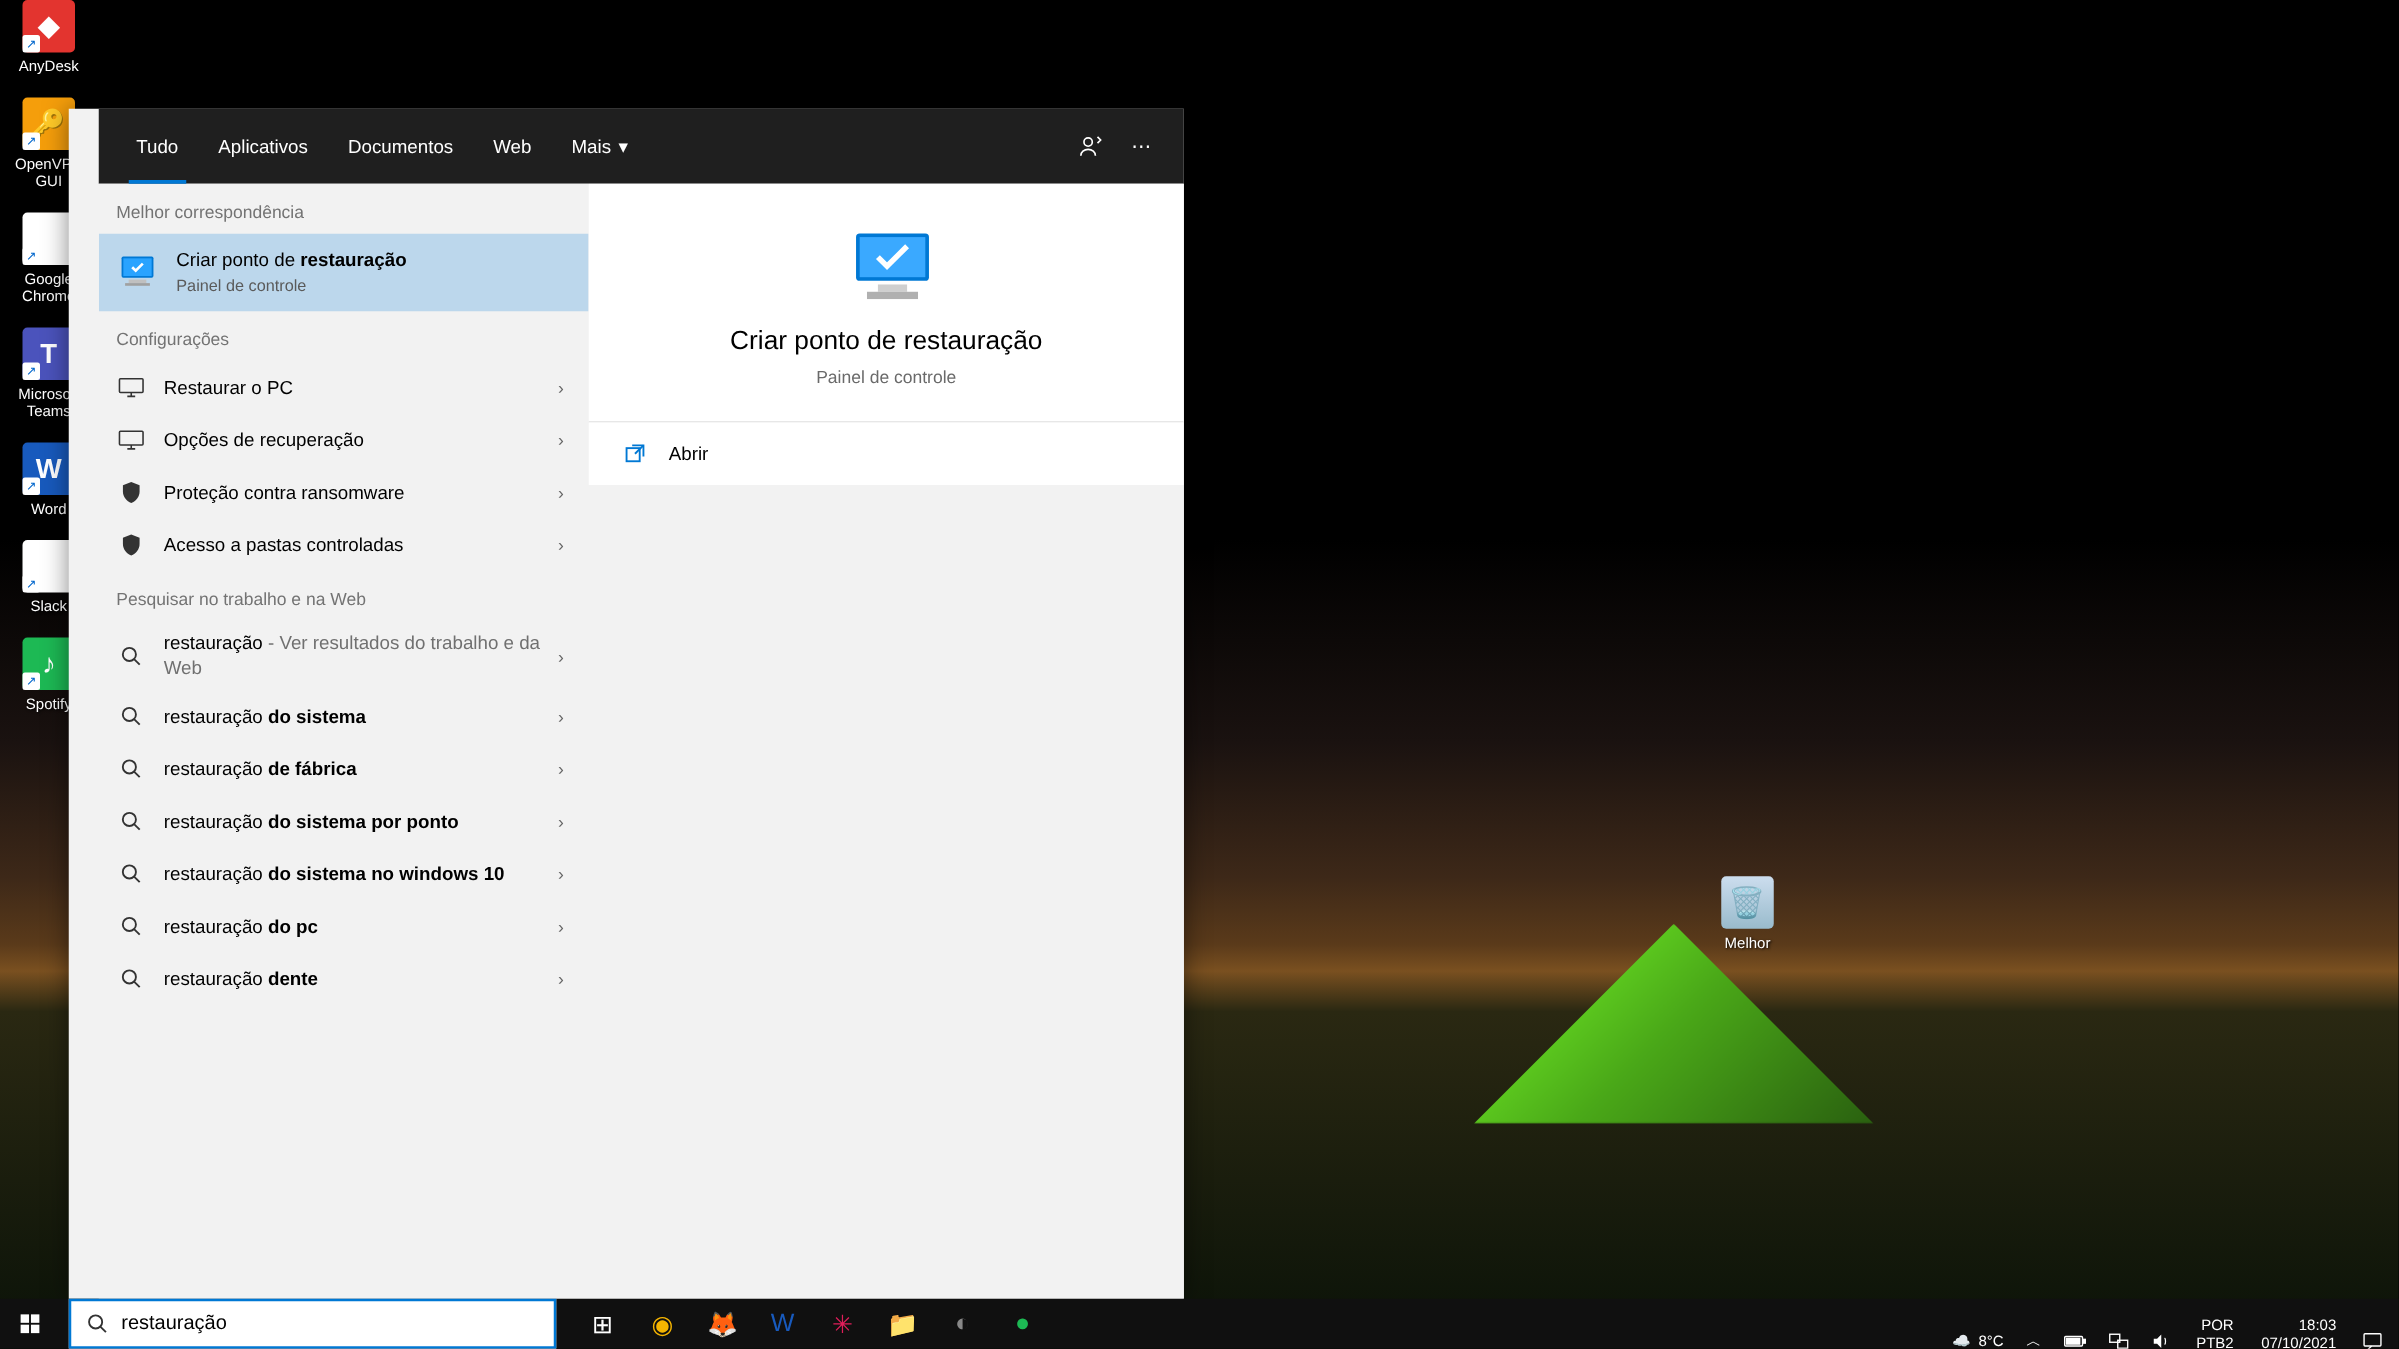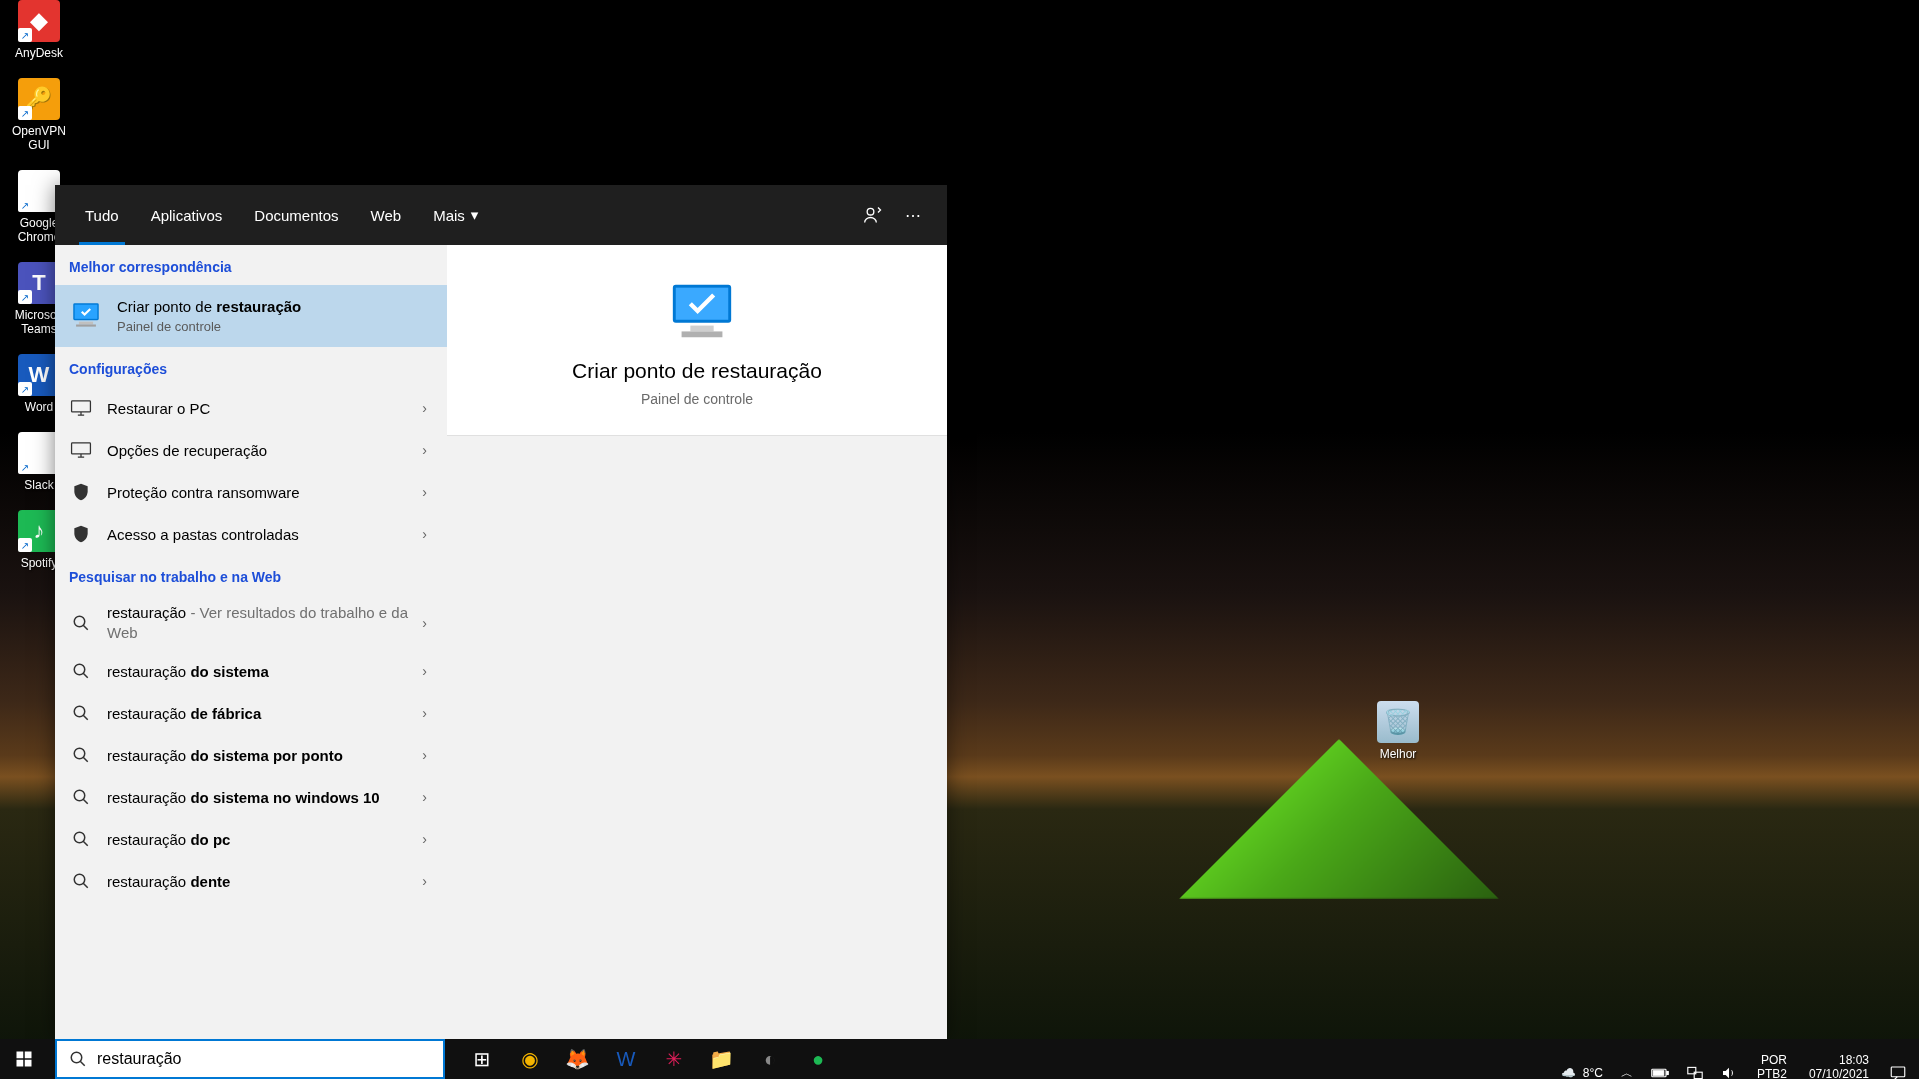--- a/index.html
+++ b/index.html
@@ -14,35 +14,35 @@
 .dicon { width:62px; height:auto; display:flex; flex-direction:column; align-items:center; margin-bottom:18px; cursor:pointer; }
 .dicon .ico { width:42px; height:42px; display:flex; align-items:center; justify-content:center; border-radius:4px; }
 .dicon .lbl { color:#fff; font-size:12px; text-align:center; margin-top:4px; text-shadow:1px 1px 2px #000; }
 .shortcut-arrow { position:absolute; bottom:0; left:0; width:14px; height:14px; background:#fff; border-radius:2px; display:flex; align-items:center; justify-content:center; font-size:10px; color:#0066cc; }
 .dicon .icowrap { position:relative; }
 
 
 .recycle { position:absolute; bottom:300px; right:490px; text-align:center; }
 
 
-.search-panel { position:absolute; bottom:40px; left:55px; width:892px; height:854px; background:#f2f2f2; display:flex; flex-direction:column; box-shadow:0 0 20px rgba(0,0,0,0.5); }
+.search-panel { position:absolute; bottom:40px; left:55px; width:892px; height:952px; background:#f2f2f2; display:flex; flex-direction:column; box-shadow:0 0 20px rgba(0,0,0,0.5);padding-left:24px; }
 
 
 .tabs { background:#1f1f1f; height:60px; display:flex; align-items:center; padding:0 14px; color:#fff; }
 .tab { padding:0 16px; height:60px; display:flex; align-items:center; font-size:15px; cursor:pointer; position:relative; }
 .tab.active::after { content:""; position:absolute; bottom:0; left:10px; right:10px; height:3px; background:#0078d4; }
 .tabs-spacer { flex:1; }
 .tabicon { width:40px; height:40px; display:flex; align-items:center; justify-content:center; cursor:pointer; color:#fff; }
 
 
 .panel-body { flex:1; display:flex; background:#f2f2f2; overflow:hidden; }
 .left-pane { width:392px; background:#f2f2f2; overflow-y:auto; }
 .right-pane { flex:1; background:#f2f2f2; padding:0; }
 
-.section-h { font-size:14px; font-weight:700; padding:14px 14px 10px; color:#1d4ed8; }
+.section-h { font-size:14px; font-weight:400; padding:14px 14px 10px; color:#737373; }
 .result-row { display:flex; align-items:center; padding:8px 14px; cursor:pointer; min-height:42px; }
 .result-row.highlight { background:#bcd7ec; }
 .result-row .ricon { width:24px; height:24px; margin-right:14px; display:flex; align-items:center; justify-content:center; color:#333; flex-shrink:0; }
 .result-row .rtext { flex:1; font-size:15px; color:#000; line-height:1.3; }
 .result-row .rsub { font-size:13px; color:#5a5a5a; margin-top:2px; }
 .result-row .chev { color:#666; font-size:14px; padding:0 6px; }
 .best-row { padding:12px 14px; }
 .best-row .ricon { width:34px; height:34px; }
 
 
@@ -301,20 +301,30 @@
               <rect x="4" y="2" width="40" height="26" rx="2" fill="#0078d4"></rect>
               <rect x="6" y="4" width="36" height="22" fill="#3aa9ff"></rect>
               <path d="M16 15l5 5 11-11" stroke="#fff" stroke-width="3" fill="none"></path>
               <rect x="16" y="30" width="16" height="4" fill="#cfcfcf"></rect>
               <rect x="10" y="34" width="28" height="4" fill="#b0b0b0"></rect>
             </svg>
         </div>
         <div class="preview-title">Criar ponto de restauração</div>
         <div class="preview-sub">Painel de controle</div>
       </div>
+      <div class="action-row">
+        <div class="aicon">
+            <svg width="18" height="18" viewBox="0 0 24 24" fill="none" stroke="#0078d4" stroke-width="2">
+              <rect x="3" y="6" width="14" height="14"></rect>
+              <path d="M9 3h12v12"></path>
+              <path d="M21 3l-9 9"></path>
+            </svg>
+          </div>
+        <div class="atext">Abrir</div>
+      </div>
     </div>
   </div>
 </div>
 
 <div class="taskbar">
   <div class="tb-btn">
     <svg width="18" height="18" viewBox="0 0 24 24" fill="#fff">
         <rect x="2" y="2" width="9" height="9"></rect>
         <rect x="13" y="2" width="9" height="9"></rect>
         <rect x="2" y="13" width="9" height="9"></rect>

